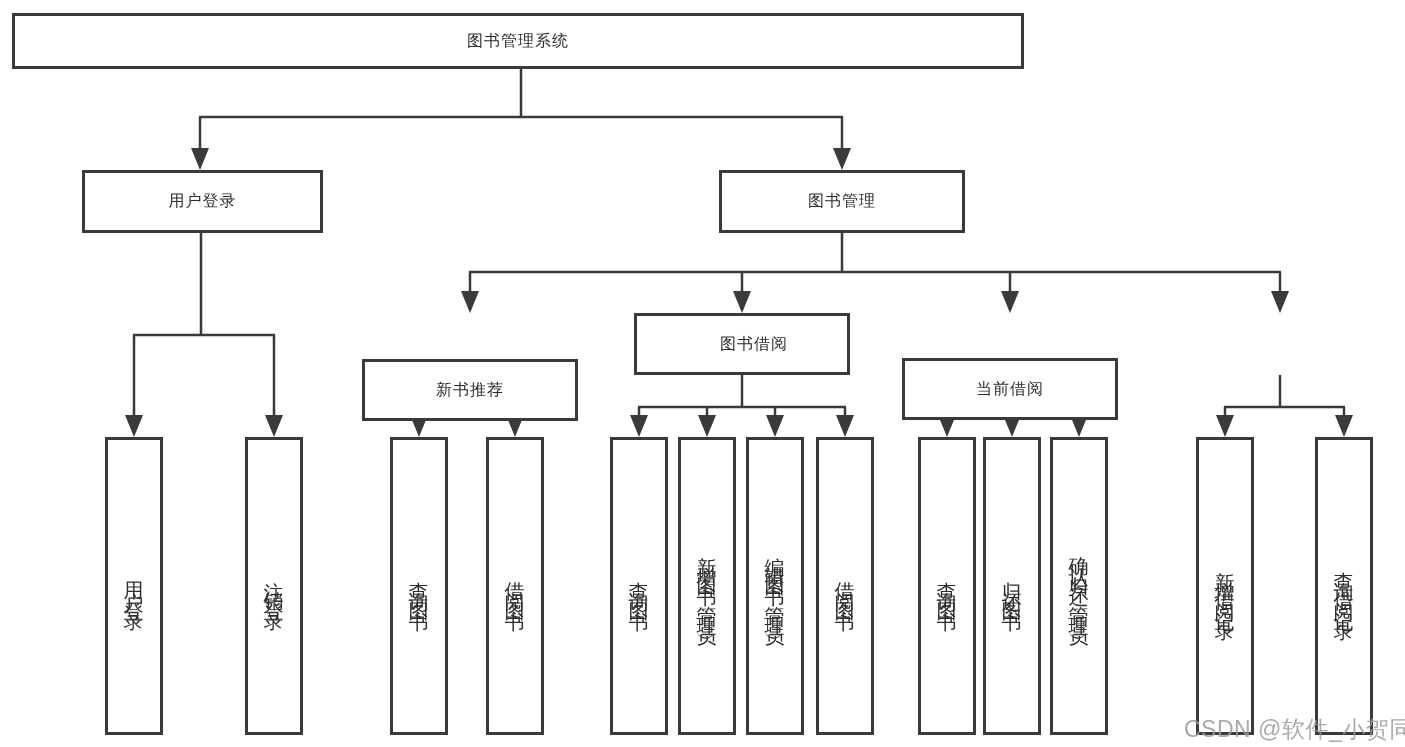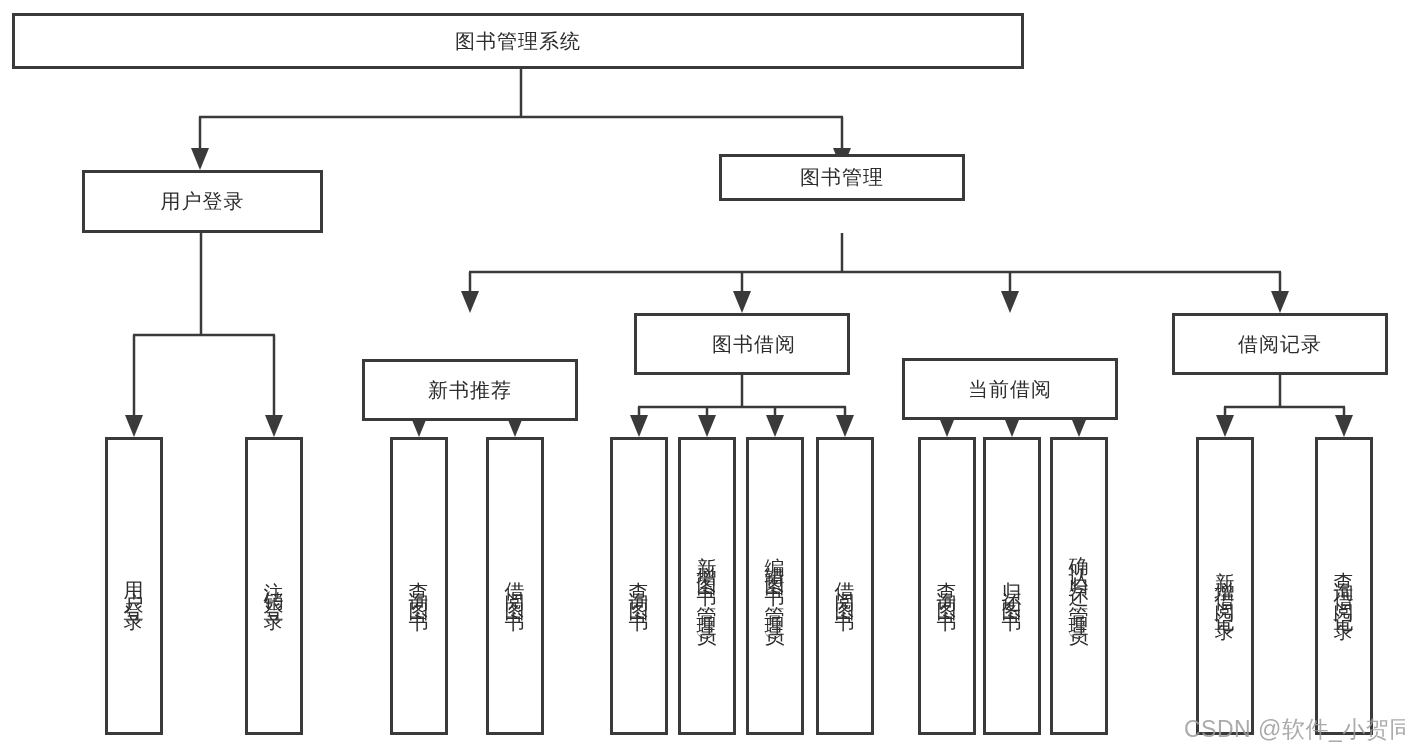--- a/index.html
+++ b/index.html
@@ -21,21 +21,21 @@
     box-sizing: border-box;
     background: #ffffff;
     border: 3px solid #3a3a3a;
     color: #2d2d2d;
     display: flex;
     align-items: center;
     justify-content: center;
     text-align: center;
   }
   .h-node {
-    font-size: 20px;
+    font-size: 16px;
     letter-spacing: 1px;
   }
   .v-node {
     width: 58px;
     top: 437px;
     height: 298px;
     font-size: 20px;
     writing-mode: vertical-rl;
     text-orientation: mixed;
     letter-spacing: 10px;
@@ -119,26 +119,25 @@
       <polygon points="1003,415 1021,415 1012,437"></polygon>
       <polygon points="1070,415 1088,415 1079,437"></polygon>
       <polygon points="1216,415 1234,415 1225,437"></polygon>
       <polygon points="1335,415 1353,415 1344,437"></polygon>
     </g>
   </svg>
 
   <div class="node h-node" style="left:12px; top:13px; width:1012px; height:56px;">图书管理系统</div>
 
   <div class="node h-node" style="left:82px; top:170px; width:241px; height:63px;">用户登录</div>
-  <div class="node h-node" style="left:719px; top:154px; width:246px; height:47px;">图书管理</div>
+  <div class="node h-node" style="left:719px; top:170px; width:246px; height:63px;">图书管理</div>
 
   <div class="node h-node" style="left:362px; top:313px; width:216px; height:62px;margin-top:46px;">新书推荐</div>
   <div class="node h-node" style="left:634px; top:313px; width:216px; height:62px;padding-left:24px;">图书借阅</div>
   <div class="node h-node" style="left:902px; top:313px; width:216px; height:62px;margin-top:45px;">当前借阅</div>
-  <div class="node h-node" style="left:1172px; top:313px; width:216px; height:62px;">借阅记录</div>
 
   <div class="node v-node" style="left:105px;">用户登录</div>
   <div class="node v-node" style="left:245px;">注销登录</div>
 
   <div class="node v-node" style="left:390px;">查询图书</div>
   <div class="node v-node" style="left:486px;">借阅图书</div>
 
   <div class="node v-node" style="left:610px;">查询图书</div>
   <div class="node v-node" style="left:678px;">新增图书（管理员）</div>
   <div class="node v-node" style="left:746px;">编辑图书（管理员）</div>

